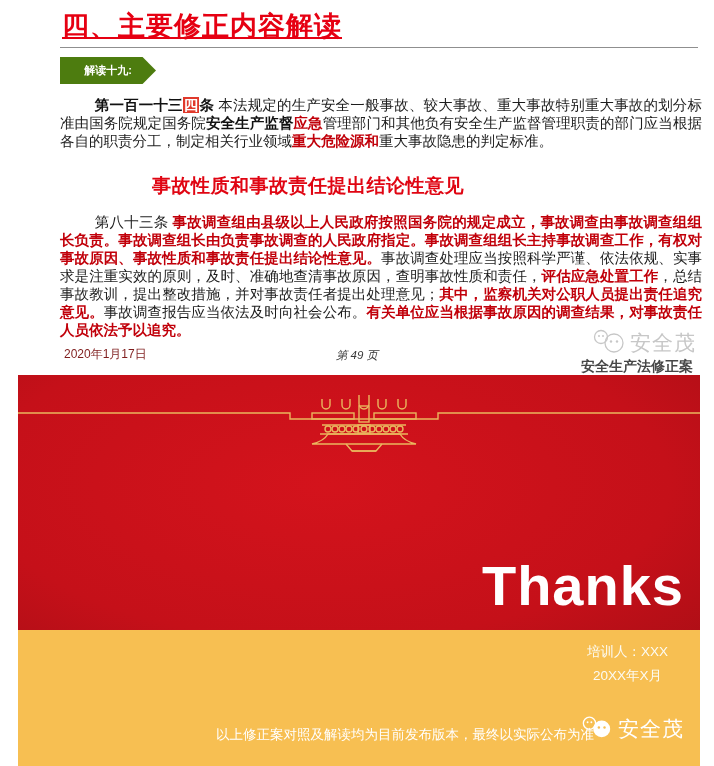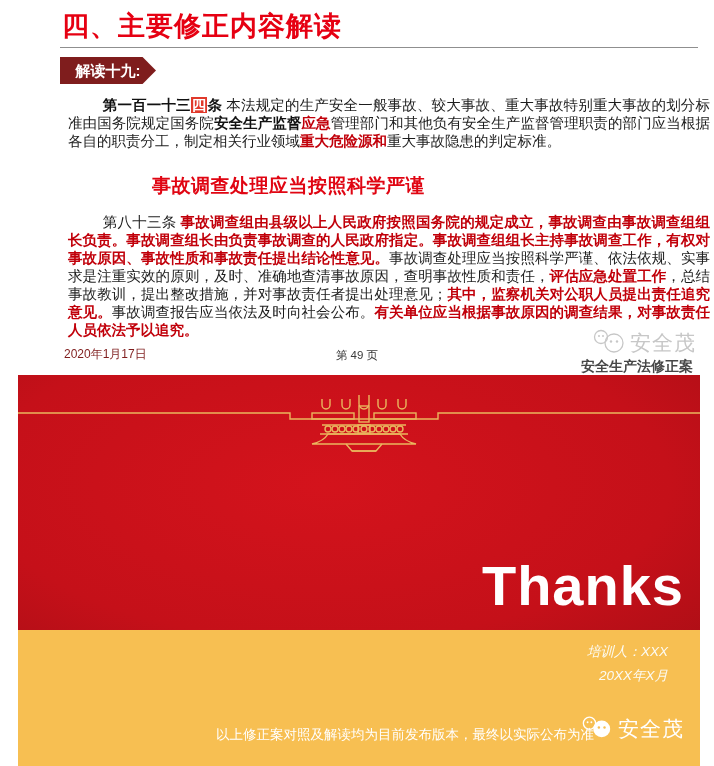--- a/index.html
+++ b/index.html
@@ -1,74 +1,74 @@
 <!DOCTYPE html>
 <html><head>
 <meta charset="utf-8">
 <style>
   html,body{margin:0;padding:0;background:#ffffff;}
   .page{position:relative;width:714px;height:766px;background:#ffffff;overflow:hidden;
         font-family:"Liberation Sans","DejaVu Sans",sans-serif;}
 
   
   .slide1{position:absolute;left:0;top:0;width:714px;height:372px;background:#ffffff;}
-  .s1-title{position:absolute;left:62px;top:8px;font-size:27px;font-weight:bold;color:#e60012;letter-spacing:1px;}
+  .s1-title{position:absolute;left:62px;top:8px;font-size:27px;font-weight:bold;color:#e60012;letter-spacing:1px;text-decoration:underline;}
   .s1-rule{position:absolute;left:60px;top:47px;width:638px;height:0;border-top:1px solid #8f8f8f;}
 
-  .badge{position:absolute;left:60px;width:96px;height:27px;background:#7f1d1d;color:#ffffff;
-         font-size:15px;font-weight:bold;line-height:27px;text-align:center;
+  .badge{position:absolute;left:60px;width:96px;height:27px;background:#4d7c0f;color:#ffffff;
+         font-size:11px;font-weight:bold;line-height:27px;text-align:center;
          clip-path:polygon(0 0,86% 0,100% 50%,86% 100%,0 100%);}
   .badge-19{top:57px;}
   .badge-20{top:170px;}
   .sec-heading{position:absolute;left:152px;font-size:19px;font-weight:bold;color:#e00512;letter-spacing:.5px;}
   .head-19{top:60px;}
   .head-20{top:173px;}
 
   .para{position:absolute;left:60px;width:642px;font-size:14.5px;line-height:18px;color:#1c1c1c;
-        text-align:justify;text-indent:2.4em;margin-left:8px;}
+        text-align:justify;text-indent:2.4em;}
   .para-1{top:96px;}
   .para-2{top:213px;}
   .seg-normal{color:#1c1c1c;}
   .seg-bold{color:#111111;font-weight:bold;}
   .seg-redbold{color:#c1000a;font-weight:bold;}
   .seg-redbox{color:#ffffff;background:#e0392b;font-weight:bold;padding:0 1px;}
 
   .s1-footer-date{position:absolute;left:64px;top:346px;font-size:12px;color:#7f1d1d;text-align:right;}
-  .s1-footer-page{position:absolute;left:0;top:348px;width:714px;text-align:center;font-size:11.5px;color:#3a3a3a;}
+  .s1-footer-page{position:absolute;left:0;top:348px;width:714px;text-align:center;font-size:11.5px;color:#3a3a3a;font-style:italic;}
   .s1-brand{position:absolute;right:18px;top:328px;width:140px;text-align:right;}
   .s1-brand-row{display:flex;align-items:center;justify-content:flex-end;gap:4px;}
   .s1-brand-name{font-size:21px;color:#c7c7c7;letter-spacing:1px;}
   .s1-brand-sub{font-size:14px;color:#474747;margin-top:0;text-align:center;width:118px;margin-left:22px;font-weight:bold;}
 
   
   .slide2{position:absolute;left:18px;top:375px;width:682px;height:391px;overflow:hidden;
           background:radial-gradient(ellipse 120% 95% at 45% 28%, #d4131c 0%, #c51019 42%, #a00d14 75%, #8a0c11 100%);}
   .ornament{position:absolute;left:0;top:13px;width:682px;height:72px;}
   .thanks{position:absolute;right:16px;top:178px;font-size:56px;font-weight:bold;color:#ffffff;letter-spacing:1px;}
   .gold-band{position:absolute;left:0;top:255px;width:682px;height:136px;background:#f7bf52;}
-  .trainer-block{position:absolute;right:32px;top:10px;text-align:right;color:#fcfbf3;font-size:13.5px;line-height:24px;font-style:italic;}
+  .trainer-block{position:absolute;right:32px;top:10px;text-align:center;color:#fcfbf3;font-size:13.5px;line-height:24px;}
   .s2-caption{position:absolute;left:0;top:96px;width:682px;text-align:center;color:#ffffff;font-size:13.5px;margin-left:46px;}
   .s2-brand{position:absolute;right:16px;top:84px;display:flex;align-items:center;gap:5px;}
   .s2-brand-name{font-size:21px;color:#ffffff;letter-spacing:1px;}
 </style>
 </head>
 <body>
 
 <div class="page">
 
   <div class="slide1">
 
     <div class="s1-title">四、主要修正内容解读</div>
     <div class="s1-rule"></div>
 
     <div class="badge badge-19">解读十九:</div>
 
     <div class="para para-1"><span class="seg-bold">第一百一十三</span><span class="seg-redbox">四</span><span class="seg-bold">条</span><span class="seg-normal">  本法规定的生产安全一般事故、较大事故、重大事故特别重大事故的划分标准由国务院规定国务院</span><span class="seg-bold">安全生产监督</span><span class="seg-redbold">应急</span><span class="seg-normal">管理部门和其他负有安全生产监督管理职责的部门应当根据各自的职责分工，制定相关行业领域</span><span class="seg-redbold">重大危险源和</span><span class="seg-normal">重大事故隐患的判定标准。</span></div>
 
-    <div class="sec-heading head-20">事故调查处理应当按照科学严谨</div>
+    <div class="sec-heading head-20">事故性质和事故责任提出结论性意见</div>
 
     <div class="para para-2"><span class="seg-normal">第八十三条  </span><span class="seg-redbold">事故调查组由县级以上人民政府按照国务院的规定成立，事故调查由事故调查组组长负责。事故调查组长由负责事故调查的人民政府指定。事故调查组组长主持事故调查工作，有权对事故原因、事故性质和事故责任提出结论性意见。</span><span class="seg-normal">事故调查处理应当按照科学严谨、依法依规、实事求是注重实效的原则，及时、准确地查清事故原因，查明事故性质和责任，</span><span class="seg-redbold">评估应急处置工作</span><span class="seg-normal">，总结事故教训，提出整改措施，并对事故责任者提出处理意见；</span><span class="seg-redbold">其中，监察机关对公职人员提出责任追究意见。</span><span class="seg-normal">事故调查报告应当依法及时向社会公布。</span><span class="seg-redbold">有关单位应当根据事故原因的调查结果，对事故责任人员依法予以追究。</span></div>
 
     <div class="s1-footer-date">2020年1月17日</div>
     <div class="s1-footer-page">第 49 页</div>
 
     <div class="s1-brand">
       <div class="s1-brand-row">
         <span>
           <svg width="34" height="26" viewBox="0 0 34 26" fill="none">

